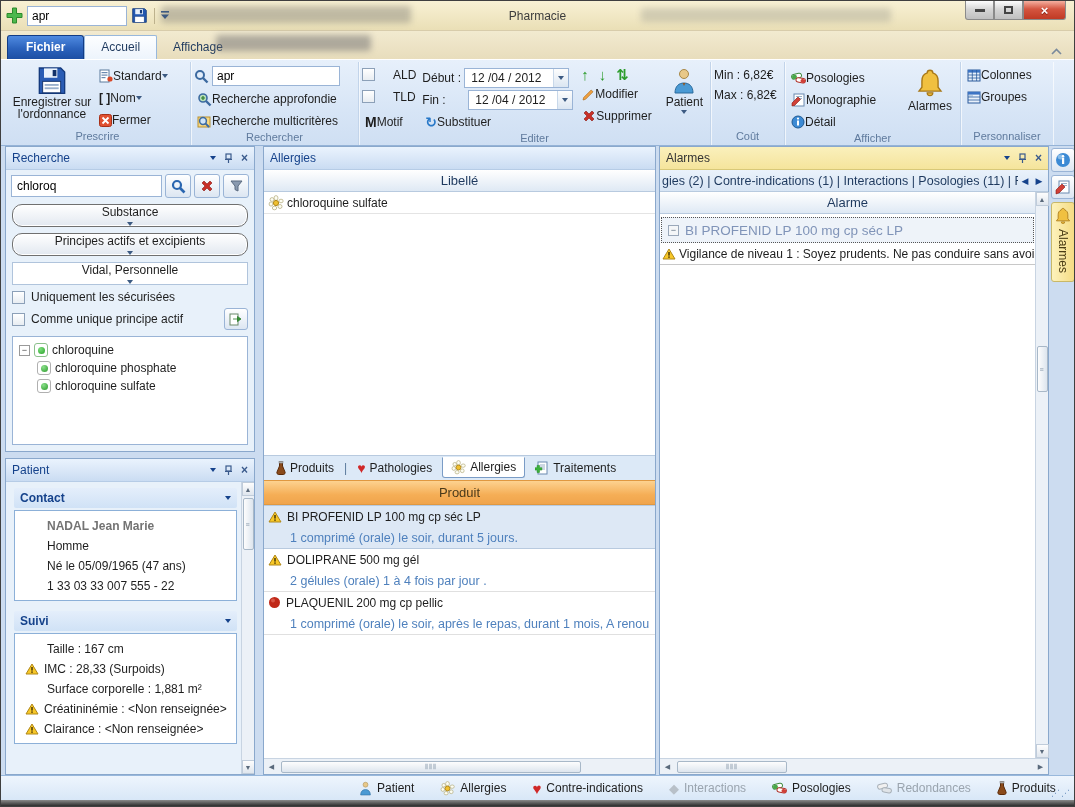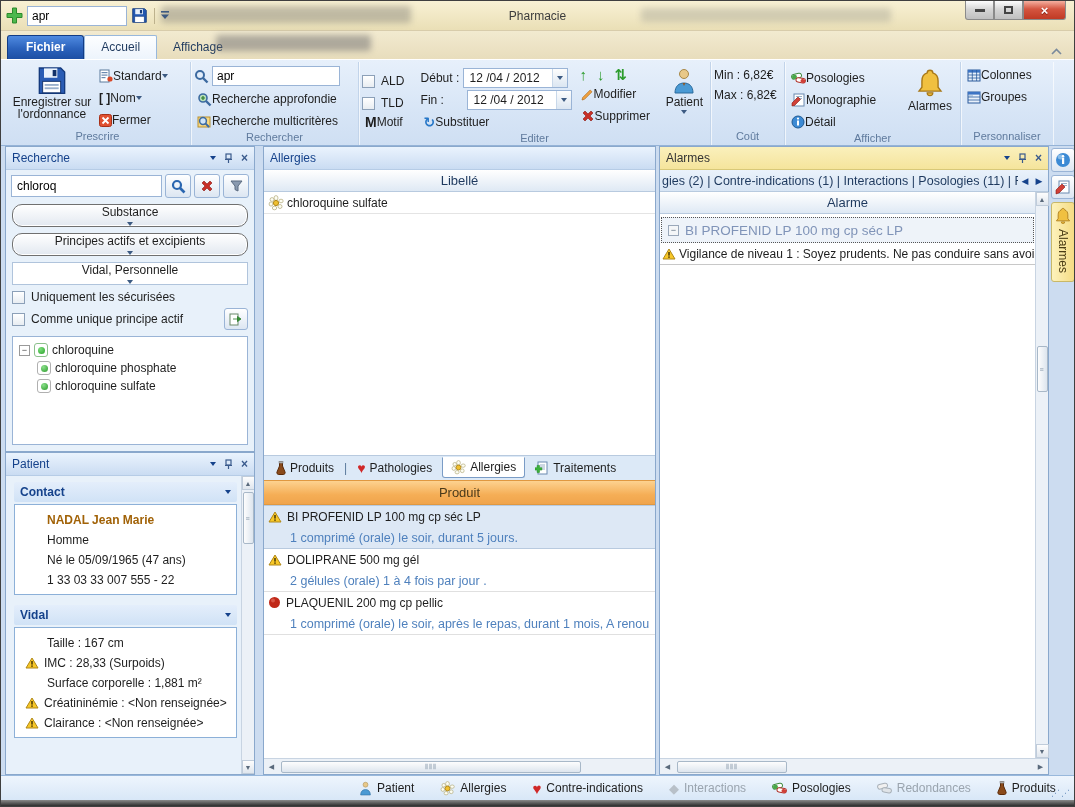--- a/index.html
+++ b/index.html
@@ -36,37 +36,37 @@
   .rgroup { display:flex; flex-direction:column; border-right:1px solid #c2d4ea; box-shadow:1px 0 0 #ffffffaa; padding:1px 3px 0; }
   .rg-content { flex:1; display:flex; align-items:flex-start; }
   .rg-label { height:15px; text-align:center; color:#5f7a9d; font-size:11px; }
   .bigbtn { display:flex; flex-direction:column; align-items:center; justify-content:flex-start; gap:2px; padding:3px 4px; border-radius:3px; cursor:pointer; text-align:center; }
   .bigbtn .bl { line-height:12px; }
   .smallcol { display:flex; flex-direction:column; justify-content:flex-start; gap:2px; padding-top:3px; }
   .smallbtn { display:flex; align-items:center; height:20px; padding:0 3px; border-radius:2px; cursor:pointer; white-space:nowrap; }
   .caret { width:0; height:0; border-left:3px solid transparent; border-right:3px solid transparent; border-top:4px solid #3c5a82; display:inline-block; }
   .ribbon-search { display:flex; align-items:center; gap:3px; height:22px; }
   .ribbon-search input { width:128px; height:20px; border:1px solid #9ab4d6; padding:1px 4px; font-family:inherit; font-size:12px; }
-  .cbrow { display:flex; align-items:flex-end; gap:6px; height:20px; cursor:pointer; }
+  .cbrow { display:flex; align-items:flex-start; gap:18px; height:20px; cursor:pointer; }
   .cb { width:13px; height:13px; border:1px solid #8ca0b8; background:linear-gradient(#fff,#e8edf2); }
   .datefield { display:flex; align-items:center; border:1px solid #9ab4d6; background:#fff; height:20px; }
   .datefield .dval { padding:0 6px; width:88px; }
   .ddbtn { width:15px; height:100%; display:flex; align-items:center; justify-content:center; border-left:1px solid #c8d8ea; background:linear-gradient(#fdfdfd,#dbe6f2); cursor:pointer; }
   .garrow { color:#2c9c2c; font-weight:bold; font-size:15px; line-height:14px; }
   .glyph-icon { display:inline-block; text-align:center; }
 
   
   .main { flex:1; min-height:0; display:flex; padding-left:4px; background:#ccdcf0; }
   .panel { display:flex; flex-direction:column; border:1px solid #8aa8cc; background:#e8f1fa; min-height:0; }
   .phdr { height:23px; background:linear-gradient(#eaf3fd,#cadcf2); border-bottom:1px solid #b6cce6; display:flex; align-items:center; padding:0 6px; color:#15428b; flex:0 0 auto; }
   .phdr .sp { flex:1; }
   .phbtn { color:#3a5a8c; margin-left:8px; cursor:pointer; display:flex; align-items:center; }
   .phdr-yellow { background:linear-gradient(#faf0bc,#f5e49c); border-bottom:1px solid #d8c878; color:#333; }
 
-  .left-col { width:250px; display:flex; flex-direction:column; flex:0 0 auto; }
+  .left-col { width:250px; display:flex; flex-direction:column; gap:6px; flex:0 0 auto; }
   .splitA { width:8px; flex:0 0 auto; }
   .mid-col { width:393px; display:flex; flex-direction:column; flex:0 0 auto; }
   .splitB { width:3px; flex:0 0 auto; }
   .right-col { width:390px; flex:0 0 auto; display:flex; flex-direction:column; }
   .side-rail { width:27px; flex:0 0 auto; display:flex; flex-direction:column; align-items:center; padding-top:2px; gap:3px; }
 
   
   .recherche { height:306px; flex:0 0 auto; }
   .srow { display:flex; align-items:center; gap:3px; padding:4px 5px 3px; }
   .srow input { flex:1; height:22px; border:1px solid #9ab4d6; padding:1px 5px; font-family:inherit; font-size:12px; min-width:0; }
@@ -83,21 +83,21 @@
   .nodeicon { width:14px; height:14px; border:1px solid #8cc08c; border-radius:3px; background:#fff; display:flex; align-items:center; justify-content:center; flex:0 0 auto; }
   .nodedot { width:7px; height:7px; border-radius:50%; background:radial-gradient(circle at 35% 30%,#7ce07c,#28a028); }
 
   
   .patient-panel { flex:1; }
   .pbody { flex:1; min-height:0; display:flex; background:#e8f1fa; overflow:hidden; }
   .pcontent { flex:1; padding:6px 4px 0 8px; overflow:hidden; }
   .sect-hdr { height:20px; background:linear-gradient(#e4eefb,#d0e2f6); display:flex; align-items:center; padding:0 6px; color:#15428b; font-weight:bold; border-radius:2px; }
   .sect-box { border:1px solid #8cb0d8; background:#fff; padding:5px 4px 4px 10px; margin:2px 0 10px; }
   .pline { display:flex; align-items:center; gap:5px; min-height:20px; white-space:nowrap; overflow:hidden; }
-  .pname { color:#a16207; font-weight:bold; }
+  .pname { color:#737373; font-weight:bold; }
   .plink { color:#94b6d2; text-decoration:underline; cursor:pointer; }
   .pline .ind { width:17px; flex:0 0 auto; }
 
   
   .vscroll { width:13px; flex:0 0 auto; background:#ecf1f7; border-left:1px solid #c8d4e2; display:flex; flex-direction:column; align-items:center; }
   .sbtn { width:13px; height:14px; display:flex; align-items:center; justify-content:center; font-size:7px; color:#5a6a7c; background:linear-gradient(#fdfdfd,#dfe6ee); border:1px solid #c0ccda; cursor:pointer; flex:0 0 auto; }
   .vthumb { width:11px; height:52px; margin-top:2px; border:1px solid #a8b8c8; border-radius:2px; background:linear-gradient(90deg,#fdfdfd,#dde5ee); display:flex; align-items:center; justify-content:center; cursor:grab; }
   .grip { color:#8a9aac; font-size:7px; letter-spacing:1px; }
   .hscroll { height:16px; background:#ecf1f7; border-top:1px solid #c8d4e2; display:flex; align-items:center; flex:0 0 auto; }
   .hthumb { height:12px; margin:0 2px; border:1px solid #a8b8c8; border-radius:2px; background:linear-gradient(#fdfdfd,#dde5ee); display:flex; align-items:center; justify-content:center; cursor:grab; }
@@ -575,21 +575,21 @@
               <div class="pline">
                   <span class="ind"></span>
                   <span>Né le 05/09/1965 (47 ans)</span>
                 </div>
               <div class="pline">
                   <span class="ind"></span>
                   <span>1 33 03 33 007 555 - 22</span>
                 </div>
             </div>
             <div class="sect-hdr">
-              <span>Vidal</span>
+              <span>Suivi</span>
               <span style="flex:1"></span>
                 <span class="caret" style="border-top-color:#15428b"></span>
             </div>
             <div class="sect-box">
               <div class="pline">
                   <span class="ind"></span>
                   <span>Taille : 167 cm</span>
                 </div>
               <div class="pline">
                 <span class="wtri">

